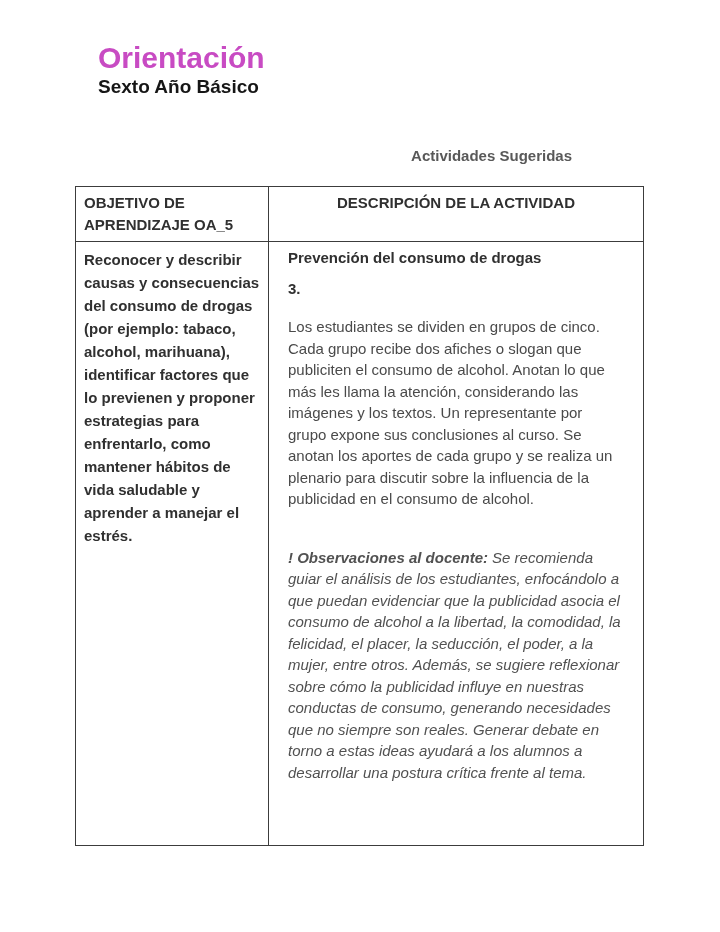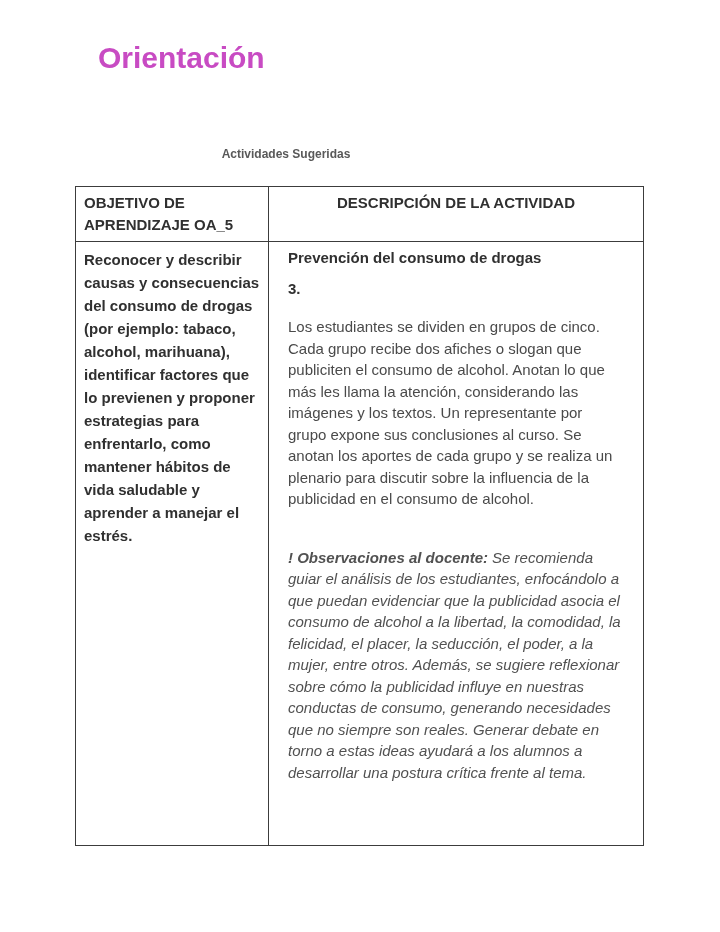--- a/index.html
+++ b/index.html
@@ -22,21 +22,21 @@
   .header-left{position:absolute;left:98px;top:42px;}
   .subject{font-size:30px;line-height:32px;font-weight:bold;color:var(--accent);}
   .grade{font-size:19px;line-height:22px;font-weight:bold;color:#161616;margin-top:2px;}
   .header-right{position:absolute;right:107px;top:52px;text-align:right;}
   .unit{font-size:19px;line-height:21px;font-weight:bold;color:var(--accent);}
   .oa{font-size:20px;line-height:22px;font-weight:bold;color:var(--accent);margin-top:6px;}
 
   
   .page-title{
     position:absolute;top:147px;left:0;width:572px;margin:0;
-    text-align:center;font-size:12px;font-weight:bold;color:var(--title_gray);
+    text-align:right;font-size:15px;font-weight:bold;color:var(--title_gray);
   }
 
   
   table.activities{
     position:absolute;left:75px;top:186px;width:569px;
     border-collapse:collapse;table-layout:fixed;
     background:#fff;
   }
   .activities th,.activities td{
     border:1px solid var(--border);
@@ -64,20 +64,21 @@
   .note{margin:37px 0 0;font-style:italic;line-height:21.5px;color:#515151;}
   .note-label{font-weight:bold;margin-right:4px;}
 </style>
 </head>
 <body>
 
 <div class="page">
 
   <div class="header-left">
     <div class="subject">Orientación</div>
+    <div class="grade">Sexto Año Básico</div>
   </div>
 
 
   <h1 class="page-title">Actividades Sugeridas</h1>
 
   <table class="activities">
     <thead>
       <tr>
         <th class="col-objective">OBJETIVO DE APRENDIZAJE OA_5</th>
         <th class="col-description">DESCRIPCIÓN DE LA ACTIVIDAD</th>

